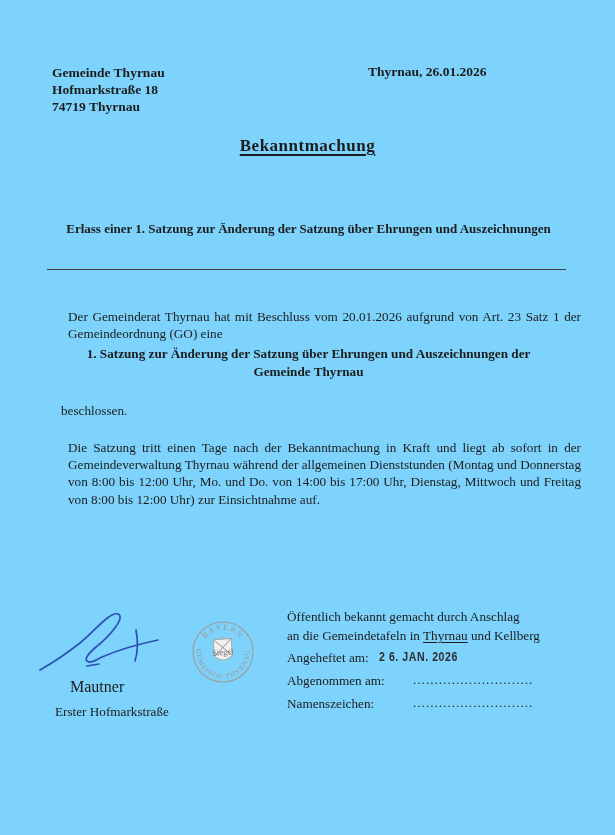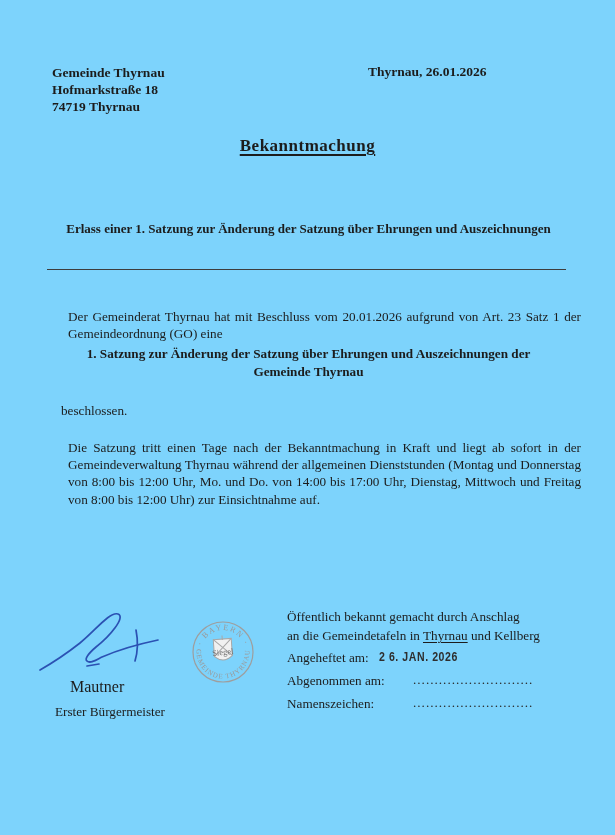--- a/index.html
+++ b/index.html
@@ -65,21 +65,21 @@
   <p class="abs bodytext">Die Satzung tritt einen Tage nach der Bekanntmachung in Kraft und liegt ab sofort in der Gemeindeverwaltung Thyrnau während der allgemeinen Dienststunden (Montag und Donnerstag von 8:00 bis 12:00 Uhr, Mo. und Do. von 14:00 bis 17:00 Uhr, Dienstag, Mittwoch und Freitag von 8:00 bis 12:00 Uhr) zur Einsichtnahme auf.</p>
 
   <svg class="abs sig-svg" width="128" height="74" viewBox="0 0 128 74" xmlns="http://www.w3.org/2000/svg">
     <g fill="none" stroke="#2b51b3" stroke-width="1.7" stroke-linecap="round">
       <path d="M 4 66 C 18 58 30 50 44 39 C 58 28 74 7 82 10 C 90 13 74 32 60 43 C 53 49 48 55 51 57 C 54 60 60 56 66 53 C 82 46 103 40 122 36"></path>
       <path d="M 51 62 L 63 60"></path>
       <path d="M 100 26 C 102 36 102 47 99 57"></path>
     </g>
   </svg>
   <div class="abs sig-name">Mautner</div>
-  <div class="abs sig-title">Erster Bürgermeister</div>
+  <div class="abs sig-title">Erster Hofmarkstraße</div>
 
   <svg class="abs seal-svg" width="68" height="68" viewBox="0 0 68 68" xmlns="http://www.w3.org/2000/svg">
     <defs>
       <path id="sa-top" d="M 12 34 A 22 22 0 0 1 56 34"></path>
       <path id="sa-bottom" d="M 7.5 34 A 26.5 26.5 0 0 0 60.5 34"></path>
     </defs>
     <circle cx="34" cy="34" r="30" fill="none" stroke="#9e9e9e" stroke-width="1.2"></circle>
     <text class="sealtext" font-size="8" letter-spacing="1.5">
       <textPath href="#sa-top" startOffset="50%" text-anchor="middle">· BAYERN ·</textPath>
     </text>

